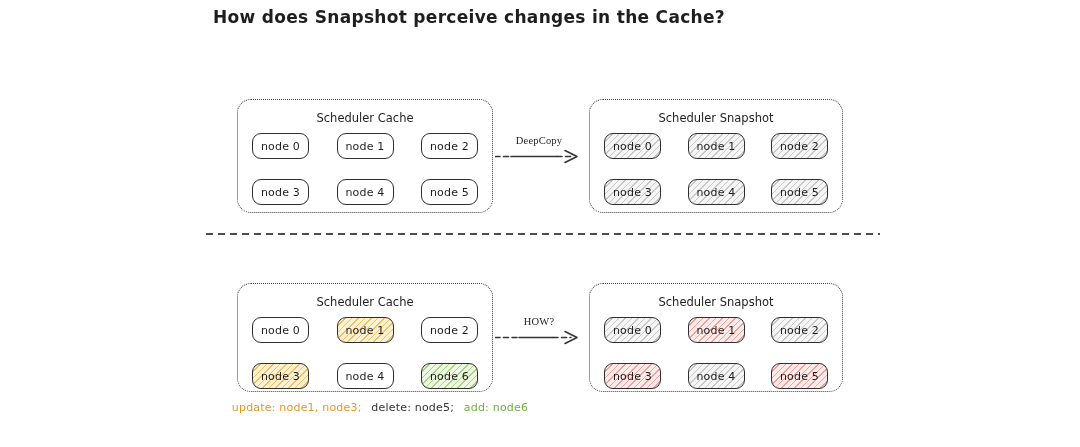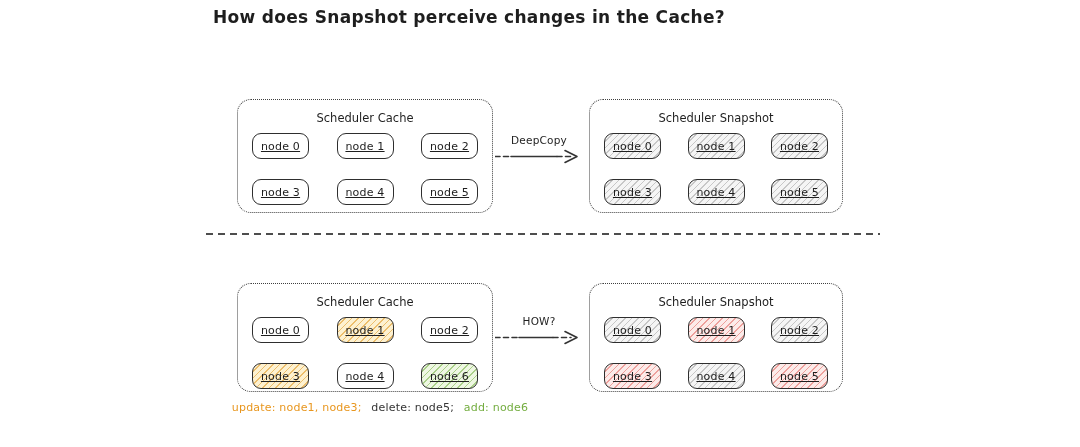--- a/index.html
+++ b/index.html
@@ -25,32 +25,32 @@
   .group-label { text-align:center; margin-top:11px; font-size:11.5px; }
   .node-row {
     display:flex; justify-content:space-between; padding:0 14px;
   }
   .row1 { margin-top:8px; }
   .row2 { margin-top:20px; }
   .node {
     width:57px; height:26px; box-sizing:border-box;
     border:1.4px solid #2e2e2e; border-radius:9px;
     display:flex; align-items:center; justify-content:center;
-    font-size:11px; letter-spacing:0.2px;text-decoration:underline;
+    font-size:11px; letter-spacing:0.2px;
   }
   .fill-plain  { background:#ffffff; }
   .fill-gray   { background-color:#f5f5f5;
     background-image:repeating-linear-gradient(135deg, rgba(125,125,125,0.38) 0 1.2px, transparent 1.2px 4.6px); }
   .fill-orange { background-color:#fdf1d0;
     background-image:repeating-linear-gradient(135deg, rgba(226,156,42,0.6) 0 1.2px, transparent 1.2px 4.6px); }
   .fill-green  { background-color:#eef7e2;
     background-image:repeating-linear-gradient(135deg, rgba(113,175,62,0.55) 0 1.2px, transparent 1.2px 4.6px); }
   .fill-red    { background-color:#fcebe9;
     background-image:repeating-linear-gradient(135deg, rgba(226,99,93,0.55) 0 1.2px, transparent 1.2px 4.6px); }
-  .arrow { position:absolute; width:88px; text-align:center; }
+  .arrow { position:absolute; width:88px; text-align:center;font-family:Liberation Serif, serif; }
   .arrow-label { font-size:10.5px; letter-spacing:0.2px; line-height:13px; }
   .arrow svg { display:block; margin-top:1px; }
   .arrow path, .arrow polyline { stroke:#343434; stroke-width:1.6; fill:none;
     stroke-linecap:round; stroke-linejoin:round; }
   .arrow .dash { stroke-dasharray:5 3.5; }
   .divider {
     position:absolute; left:206px; top:233px; width:674px; height:2px;
     background-image:repeating-linear-gradient(90deg, #4d4d4d 0 7px, transparent 7px 12px);
   }
   .caption { position:absolute; top:401px; font-size:11px; letter-spacing:0.2px; }

